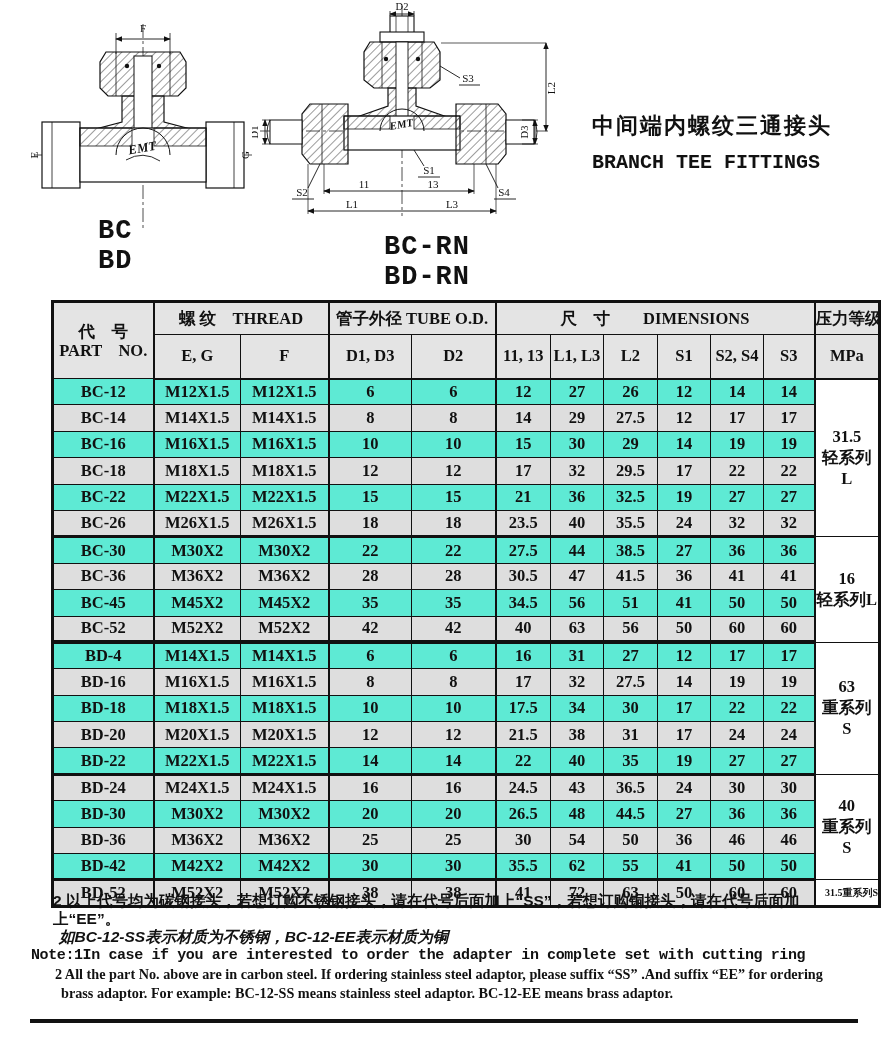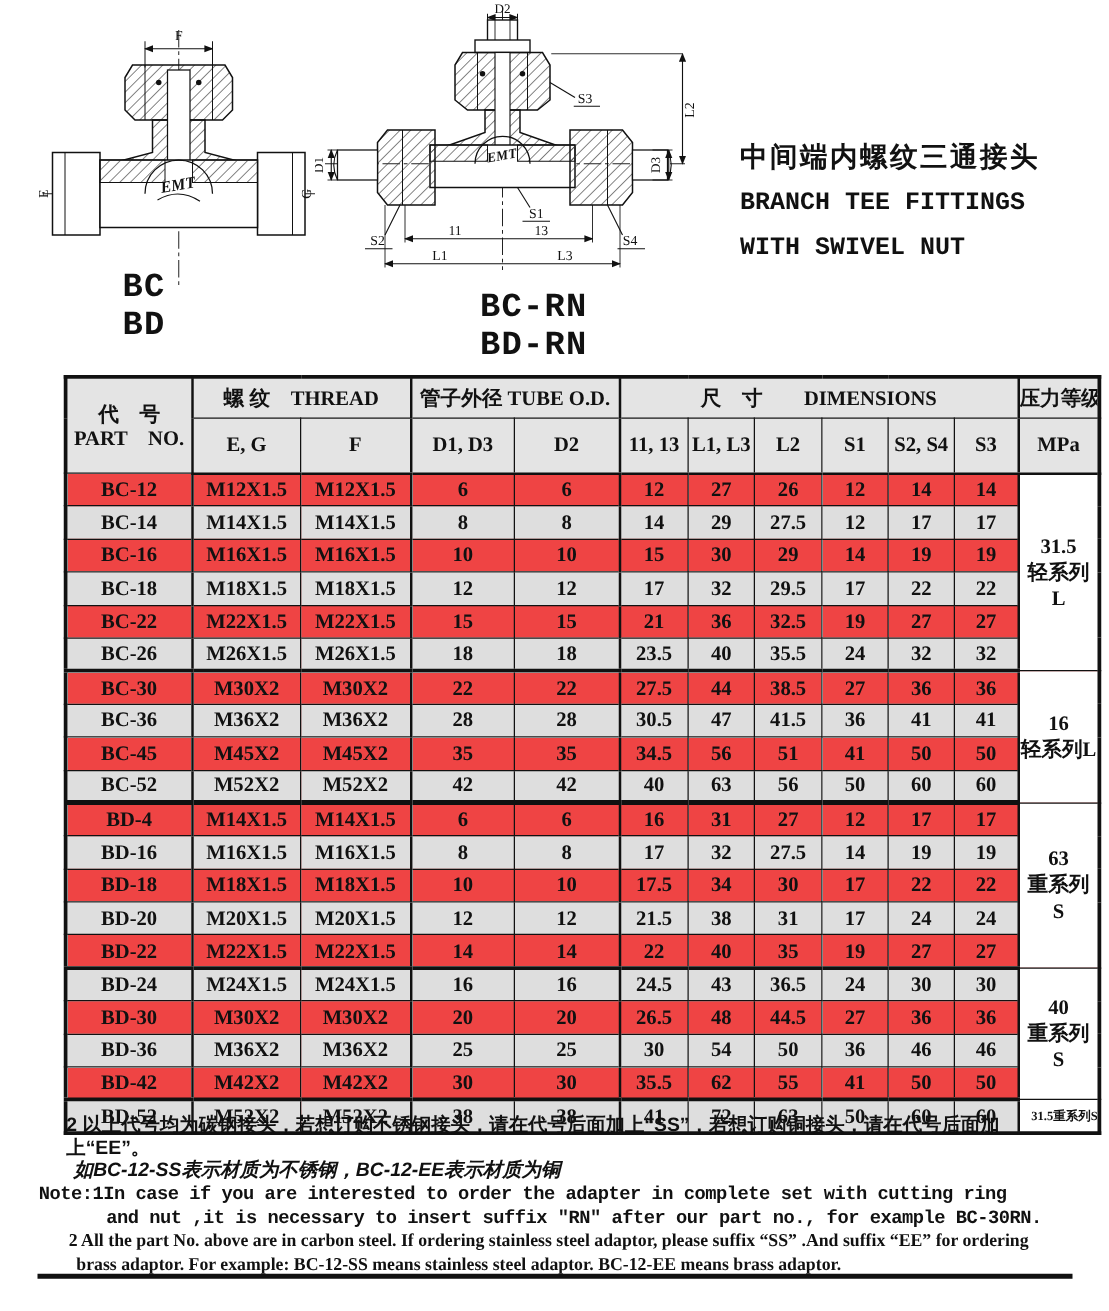--- a/index.html
+++ b/index.html
@@ -21,21 +21,21 @@
   .tblwrap { position:absolute; left:29px; top:300px;padding-left:22px; }
   table.spec { border-collapse:collapse; table-layout:fixed; width:829px; border:3px solid #111; }
   table.spec th, table.spec td {
     border:1.5px solid #111; text-align:center; vertical-align:middle;
     padding:0; font:700 16.5px "Liberation Serif", serif; overflow:hidden; white-space:nowrap;
   }
   table.spec thead th { background:#e4e4e4; font-size:16.5px; }
   thead tr.top { height:33px; }
   thead tr.sub { height:44px; }
   thead tr.sub th { border-bottom:2.5px solid #111; }
-  tbody tr { height:26.4px; background:#ef4444; }
+  tbody tr { height:26.4px; background:#5eead4; }
   tbody tr.alt td { background:#dedede; }
   tbody tr.alt td.mpa, tbody tr td.mpa { background:#fff; }
   tbody tr.gend td  { border-bottom:3.5px solid #111; }
   tbody tr.gend2 td { border-bottom:4.5px solid #111; }
   .bL { border-left:2.5px solid #111 !important; }
   td.mpa { font-size:16px; line-height:19px; white-space:normal; }
   td.mpa.small { font-size:10px;text-align:right; }
   th .l1 { display:block; line-height:20px; }
   th .l2 { display:block; line-height:18px; }
   
@@ -177,21 +177,20 @@
       <line x1="40" y1="197" x2="62" y2="197" stroke="#111" stroke-width="0.9"></line>
       <path d="M234 162 L246 186" stroke="#111" stroke-width="0.9"></path>
       <text x="252" y="194" font-size="11" text-anchor="middle">S4</text>
       <line x1="242" y1="197" x2="264" y2="197" stroke="#111" stroke-width="0.9"></line>
     </svg>
   </div>
 
   <div class="titleblock">
     <div class="cn">中间端内螺纹三通接头</div>
     <div class="en">BRANCH TEE FITTINGS</div>
-    <div class="en">WITH SWIVEL NUT</div>
   </div>
 
   <div class="captions caption-left">
     <div>BC</div>
     <div>BD</div>
   </div>
   <div class="captions caption-right">
     <div>BC-RN</div>
     <div>BD-RN</div>
   </div>
@@ -504,19 +503,18 @@
             <td rowspan="1" class="mpa bL small">31.5重系列S</td>
           </tr>
         </tbody>
     </table>
   </div>
 
   <div class="notes">
     <div class="n-cn i1">2 以上代号均为碳钢接头，若想订购不锈钢接头，请在代号后面加上“SS”，若想订购铜接头，请在代号后面加上“EE”。</div>
     <div class="n-cn i2">如BC-12-SS表示材质为不锈钢，BC-12-EE表示材质为铜</div>
     <div class="n-mono">Note:1In case if you are interested to order the adapter in complete set with cutting ring</div>
-    <div class="n-mono i1">and nut ,it is necessary to insert suffix ″RN″ after our part no., for example BC-30RN.</div>
     <div class="n-serif i1">2 All the part No. above are in carbon steel. If ordering stainless steel adaptor, please suffix “SS” .And suffix “EE” for ordering</div>
     <div class="n-serif i2">brass adaptor. For example: BC-12-SS  means stainless steel adaptor. BC-12-EE means brass adaptor.</div>
   </div>
 
   <div class="bottom-rule"></div>
 </div>
 
 </body></html>

